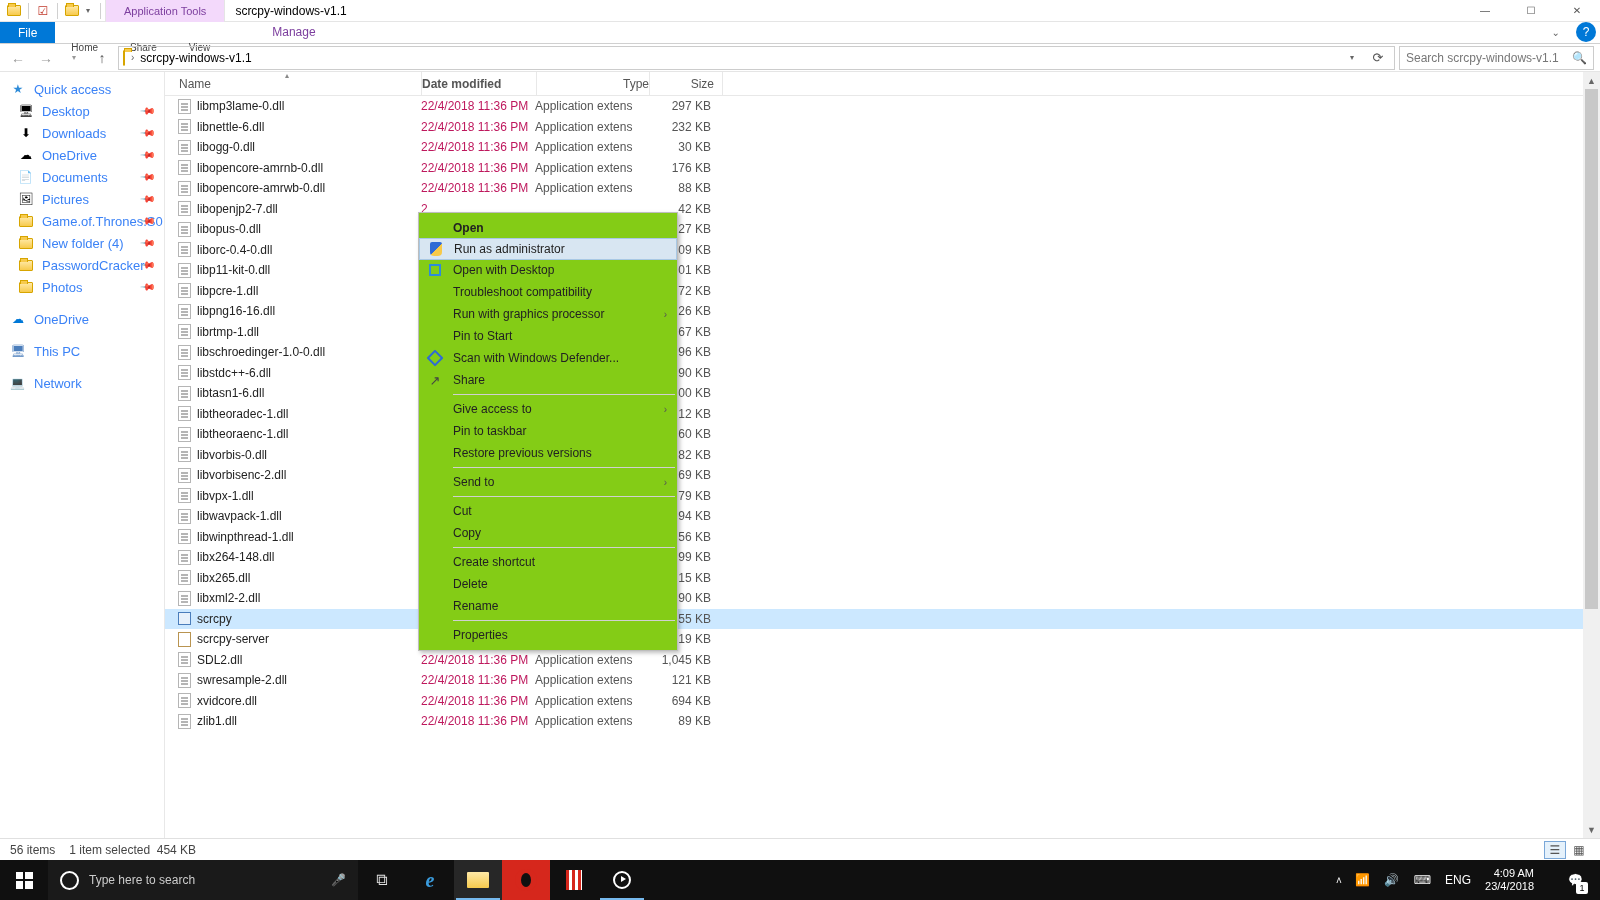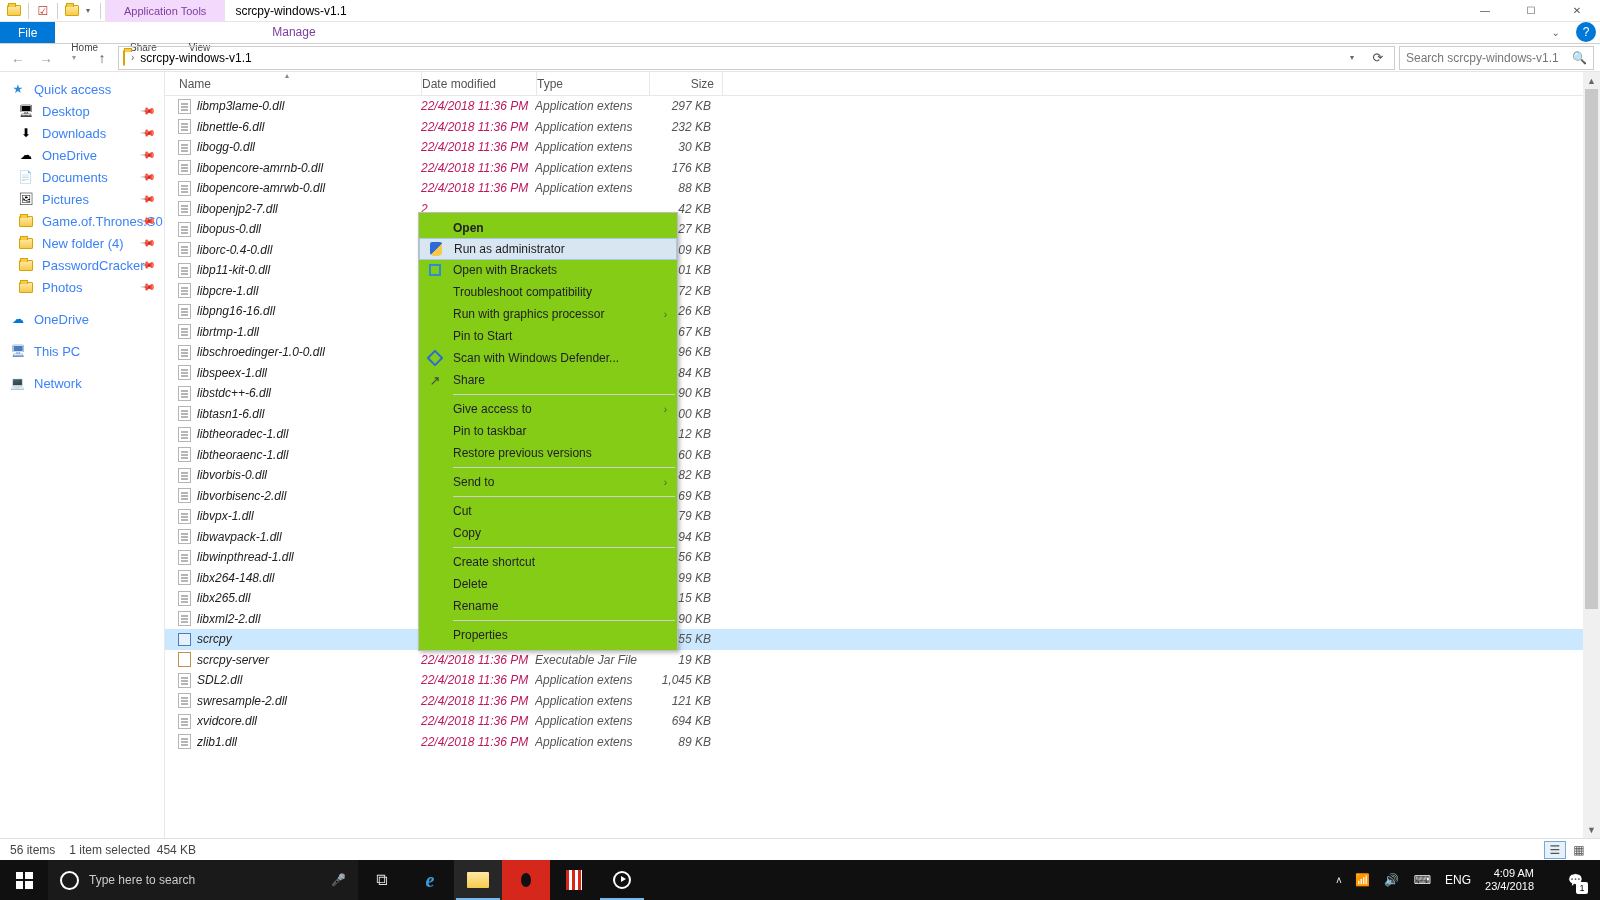--- a/index.html
+++ b/index.html
@@ -52,24 +52,24 @@
 .cloud { color:#0078d7; }
 .monitor { color:#4a7dbb; }
 .netglobe { color:#2e8bd8; }
 .side-gap { height:10px; }
 
 
 .files { flex:1; display:flex; flex-direction:column; position:relative;}
 .col-headers { height:24px; display:flex; align-items:center; border-bottom:1px solid #e8e8e8; color:#555; font-size:12px; padding-left:10px;}
 .col-name { width:246px; padding-left:4px; position:relative;}
 .col-name .sort-caret { position:absolute; left:110px; top:-6px; font-size:8px; color:#888;}
-.col-date { width:114px; }
-.col-type { width:112px; }
+.col-date { width:114px;font-weight:bold; }
+.col-type { width:112px;text-align:right; }
 .col-size { width:72px; text-align:right; padding-right:8px;}
-.file-rows { flex:1; overflow:hidden; position:relative;font-style:italic;}
+.file-rows { flex:1; overflow:hidden; position:relative;}
 .row { height:20.5px; display:flex; align-items:center; padding-left:10px; font-size:12px; color:#222;}
 .row .ico { width:18px; display:inline-flex; justify-content:center; margin-right:4px;}
 .row .nm { width:224px; white-space:nowrap; overflow:hidden;}
 .row .dt { width:114px; color:#be185d;}
 .row .tp { width:112px; color:#555; white-space:nowrap; overflow:hidden;}
 .row .sz { width:72px; text-align:right; padding-right:8px; color:#555;}
 .row.selected { background:#cce8ff; }
 .dll-ico { width:13px; height:15px; border:1px solid #b5b5b5; background:#fff; position:relative;}
 .dll-ico::after { content:""; position:absolute; top:3px; left:2px; width:7px; height:2px; background:#b5b5b5; box-shadow:0 3px 0 #b5b5b5, 0 6px 0 #b5b5b5;}
 .exe-ico { width:13px; height:13px; border:1px solid #4a7dbb; background:#e7f1fb;}
@@ -396,29 +396,20 @@
           </span>
           <span class="nm">libschroedinger-1.0-0.dll</span>
           <span class="dt">2</span>
           <span class="tp"></span>
           <span class="sz">96 KB</span>
         </div>
         <div class="row">
           <span class="ico">
             <span class="dll-ico"></span>
           </span>
-          <span class="nm">libspeex-1.dll</span>
-          <span class="dt">2</span>
-          <span class="tp"></span>
-          <span class="sz">84 KB</span>
-        </div>
-        <div class="row">
-          <span class="ico">
-            <span class="dll-ico"></span>
-          </span>
           <span class="nm">libstdc++-6.dll</span>
           <span class="dt">2</span>
           <span class="tp"></span>
           <span class="sz">90 KB</span>
         </div>
         <div class="row">
           <span class="ico">
             <span class="dll-ico"></span>
           </span>
           <span class="nm">libtasn1-6.dll</span>
@@ -586,21 +577,21 @@
   <div class="ctx-item hover">
     <span class="ctx-icon">
         <span class="shield"></span>
       </span>
     <span>Run as administrator</span>
   </div>
   <div class="ctx-item">
     <span class="ctx-icon">
         <span class="brackets"></span>
       </span>
-    <span>Open with Brackets</span>
+    <span>Open with Desktop</span>
   </div>
   <div class="ctx-item">
       <span>Troubleshoot compatibility</span>
     </div>
   <div class="ctx-item">
       <span>Run with graphics processor</span>
       <span class="ctx-sub">›</span>
     </div>
   <div class="ctx-item">
       <span>Pin to Start</span>

